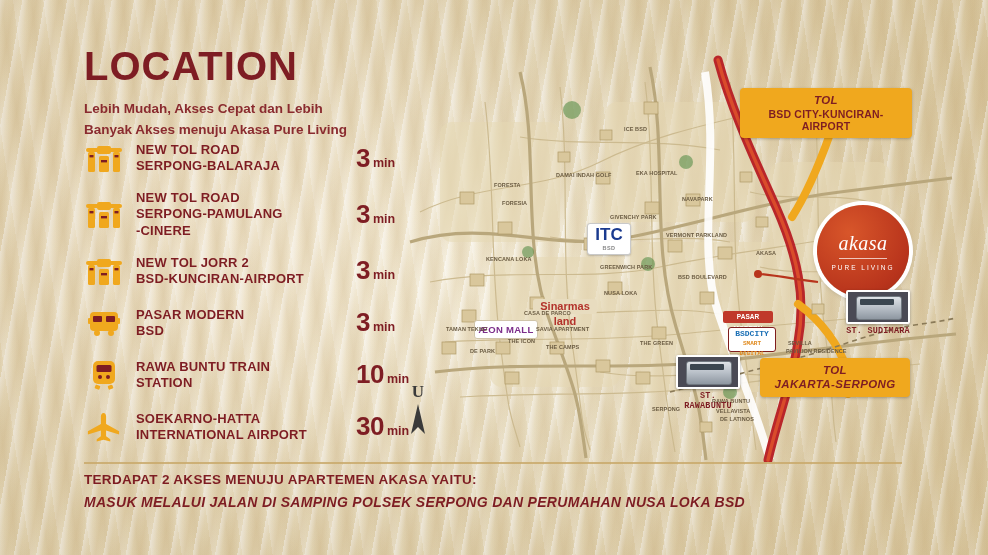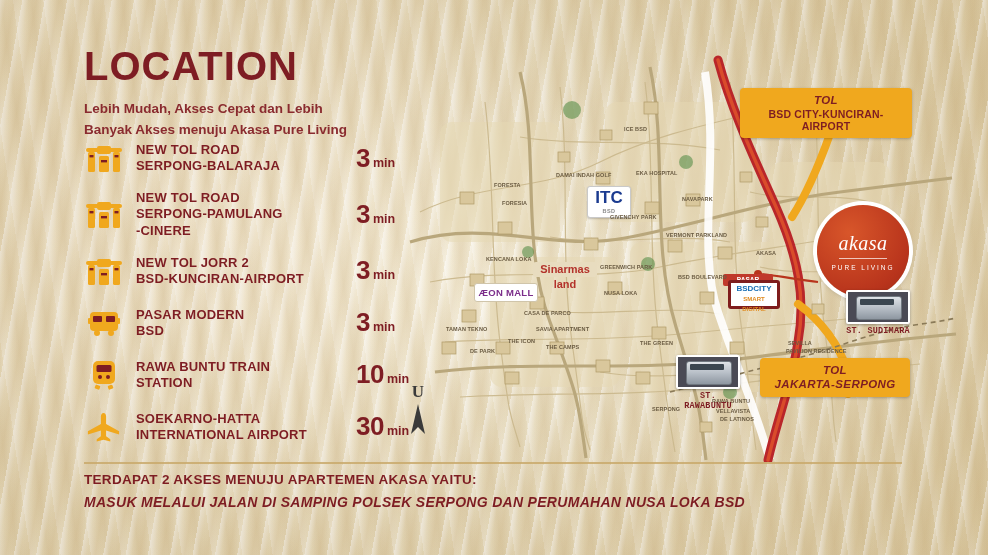--- a/index.html
+++ b/index.html
@@ -94,26 +94,26 @@
     border:1px solid #6f777f;
   }
   .station .photo .win{position:absolute;top:7px;left:12px;width:34px;height:6px;background:#3b4650;border-radius:1px;}
   .station .cap{
     margin-top:2px;font-size:8.5px;font-weight:bold;color:#7e1d23;text-align:center;width:64px;letter-spacing:.2px;
   }
   #st-sudimara{left:846px;top:290px;}
   #st-rawabuntu{left:676px;top:355px;}
 
   
-  .poi{position:absolute;font-weight:bold;border-radius:3px;text-align:center;}
+  .poi{position:absolute;font-weight:bold;border-radius:3px;text-align:center;margin-top:37px;}
   #poi-itc{left:587px;top:186px;width:42px;height:30px;background:#fff;border:1px solid #c9c9c9;color:#1a3a8f;font-size:17px;line-height:22px;box-shadow:0 1px 2px rgba(0,0,0,.2);}
   #poi-itc .sub{font-size:5.5px;color:#888;line-height:5px;letter-spacing:.5px;}
   #poi-aeon{left:474px;top:283px;width:62px;height:17px;background:#fff;border:1px solid #d0c5aa;color:#7b2d8a;font-size:9.5px;line-height:17px;letter-spacing:.3px;}
   #poi-sinarmas{left:533px;top:262px;width:64px;height:15px;background:#e8dcbf;color:#b3322b;font-size:11px;line-height:15px;}
-  #poi-bsdcity{left:728px;top:280px;width:46px;height:22px;background:#fff;border:3px solid #7f1d1d;color:#1a6fb5;font-size:8px;line-height:10px;padding-top:1px;}
+  #poi-bsdcity{left:728px;top:290px;width:46px;height:22px;background:#fff;border:1px solid #7f1d1d;color:#1a6fb5;font-size:8px;line-height:10px;padding-top:1px;font-family:Liberation Mono, monospace;}
   #poi-bsdcity .b2{color:#e08a1e;font-size:6px;}
   #poi-pasarmodern{left:723px;top:274px;width:50px;height:12px;background:#c0392b;color:#fff;font-size:6.5px;line-height:12px;border-radius:2px;}
 
   .mini{position:absolute;font-size:5.5px;color:#6a5b42;font-weight:bold;letter-spacing:.1px;white-space:nowrap;}
 </style>
 </head>
 <body>
 
 <div id="bg"></div>
 

